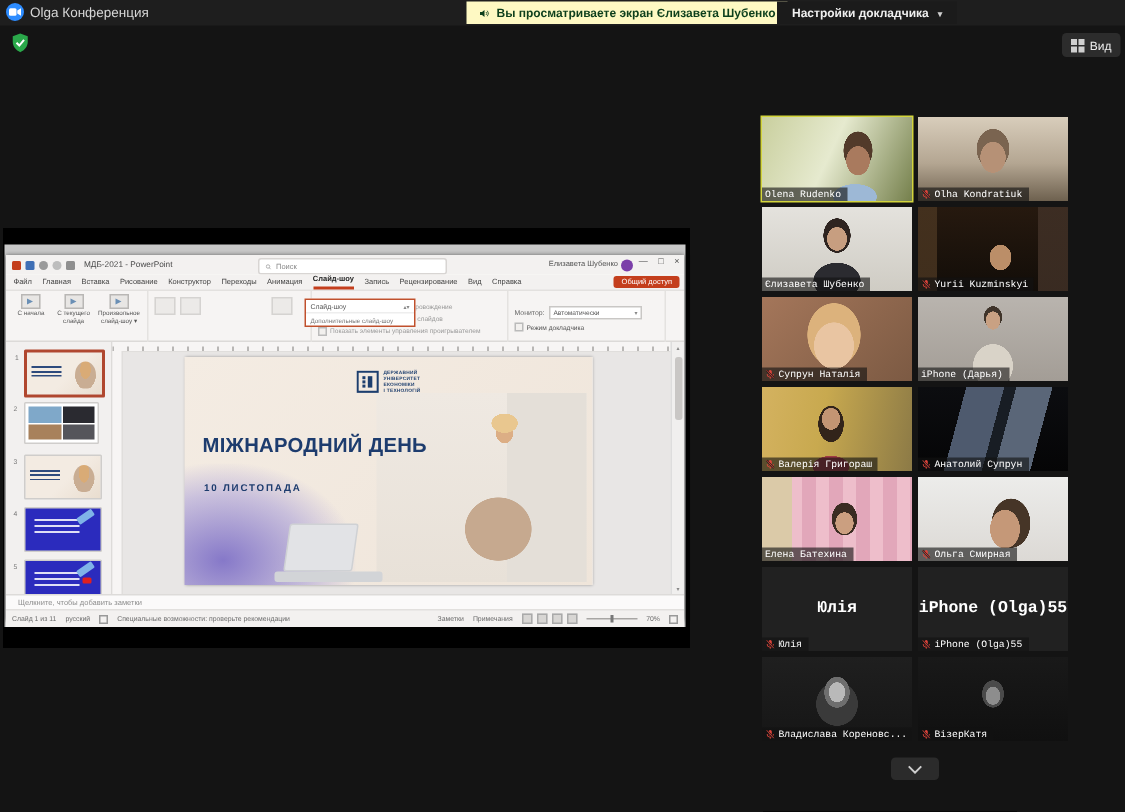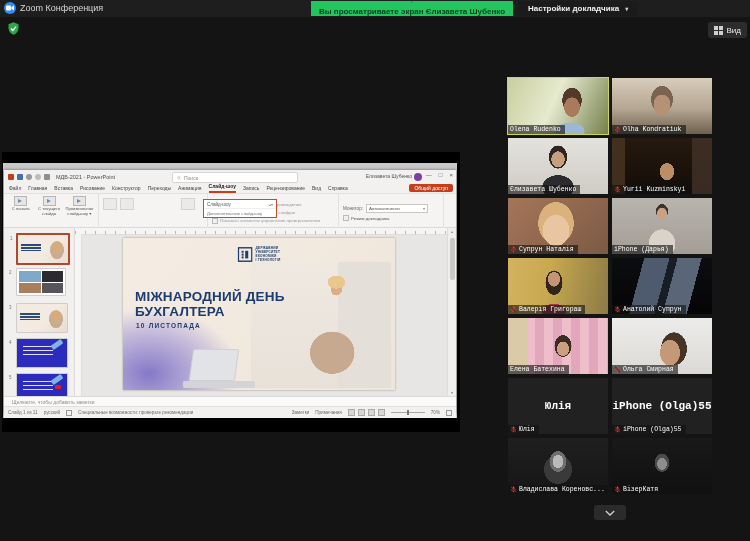--- a/index.html
+++ b/index.html
@@ -3,22 +3,22 @@
 <meta charset="utf-8">
 <style>
   html,body{margin:0;padding:0;background:#000;}
   .stage{position:relative;width:750px;height:541px;background:#141414;overflow:hidden;
          font-family:"Liberation Sans",sans-serif;-webkit-font-smoothing:antialiased;}
   
   .titlebar{position:absolute;left:0;top:0;width:750px;height:17px;background:#1e1e1e;}
   .apptitle{position:absolute;left:20px;top:3px;font-size:9px;color:#d6d6d6;}
   .zoomlogo{position:absolute;left:4px;top:2px;width:12px;height:12px;border-radius:50%;background:#2d8cff;}
   .zoomlogo svg{position:absolute;left:2px;top:3px;}
-  .banner{position:absolute;left:311px;top:1px;height:15px;background:#22c55e;display:flex;align-items:center;
-          gap:4px;padding:0 8px;font-size:8px;font-weight:bold;color:#0d3f1c;flex-direction:column;}
+  .banner{position:absolute;left:311px;top:1px;height:15px;background:#fef9c3;display:flex;align-items:center;
+          gap:4px;padding:0 8px;font-size:8px;font-weight:bold;color:#0d3f1c;}
   .viewsettings{position:absolute;left:518px;top:1px;height:15px;background:#1b1b1b;display:flex;align-items:center;
           gap:6px;padding:0 10px;font-size:8px;font-weight:bold;color:#f0f0f0;cursor:pointer;}
   .carat{font-size:6px;color:#cfcfcf;}
   
   .shield{position:absolute;left:6px;top:21px;}
   .recpill{position:absolute;left:54px;top:23px;width:98px;height:17px;background:#2e2e2e;border-radius:2px;
            display:flex;align-items:center;padding:0 6px;gap:6px;}
   .recdot{width:9px;height:9px;border-radius:50%;background:#7a1f1f;border:1px solid #5a1414;position:relative;}
   .recdot::after{content:"";position:absolute;left:2px;top:2px;width:5px;height:5px;border-radius:50%;background:#e04040;}
   .reclabel{font-size:8px;color:#ededed;flex:1;}
@@ -191,21 +191,21 @@
 
 <div class="stage">
 
   <div class="titlebar">
     <span class="zoomlogo">
       <svg width="8" height="6" viewBox="0 0 16 12">
           <rect x="0" y="1" width="10" height="10" rx="2" fill="#fff"></rect>
           <path d="M11 4l5-3v10l-5-3z" fill="#fff"></path>
         </svg>
     </span>
-    <span class="apptitle">Zoom Конференция</span>
+    <span class="apptitle">Olga Конференция</span>
     <div class="banner">
       <svg width="8" height="8" viewBox="0 0 24 24">
           <path d="M3 9v6h4l5 4V5L7 9H3z" fill="#0d3f1c"></path>
           <path d="M15 9a4 4 0 0 1 0 6M17.5 6.5a8 8 0 0 1 0 11" stroke="#0d3f1c" stroke-width="1.6" fill="none"></path>
         </svg>
       <span>Вы просматриваете экран Єлизавета Шубенко</span>
     </div>
     <div class="viewsettings">
       <span>Настройки докладчика</span>
       <span class="carat">▾</span>
@@ -386,21 +386,20 @@
                 </svg>
                 <span class="orgtext">
                   <span>ДЕРЖАВНИЙ</span>
                   <span>УНІВЕРСИТЕТ</span>
                   <span>ЕКОНОМІКИ</span>
                   <span>І ТЕХНОЛОГІЙ</span>
                 </span>
               </div>
               <div class="slidetitle">
                 <div>МІЖНАРОДНИЙ ДЕНЬ</div>
-                <div>БУХГАЛТЕРА</div>
               </div>
               <div class="slidesub">10 ЛИСТОПАДА</div>
             </div>
             <div class="scroll">
               <span class="arr" style="top:1px">▴</span>
               <span class="sthumb"></span>
               <span class="arr" style="bottom:1px">▾</span>
             </div>
           </div>
         </div>

